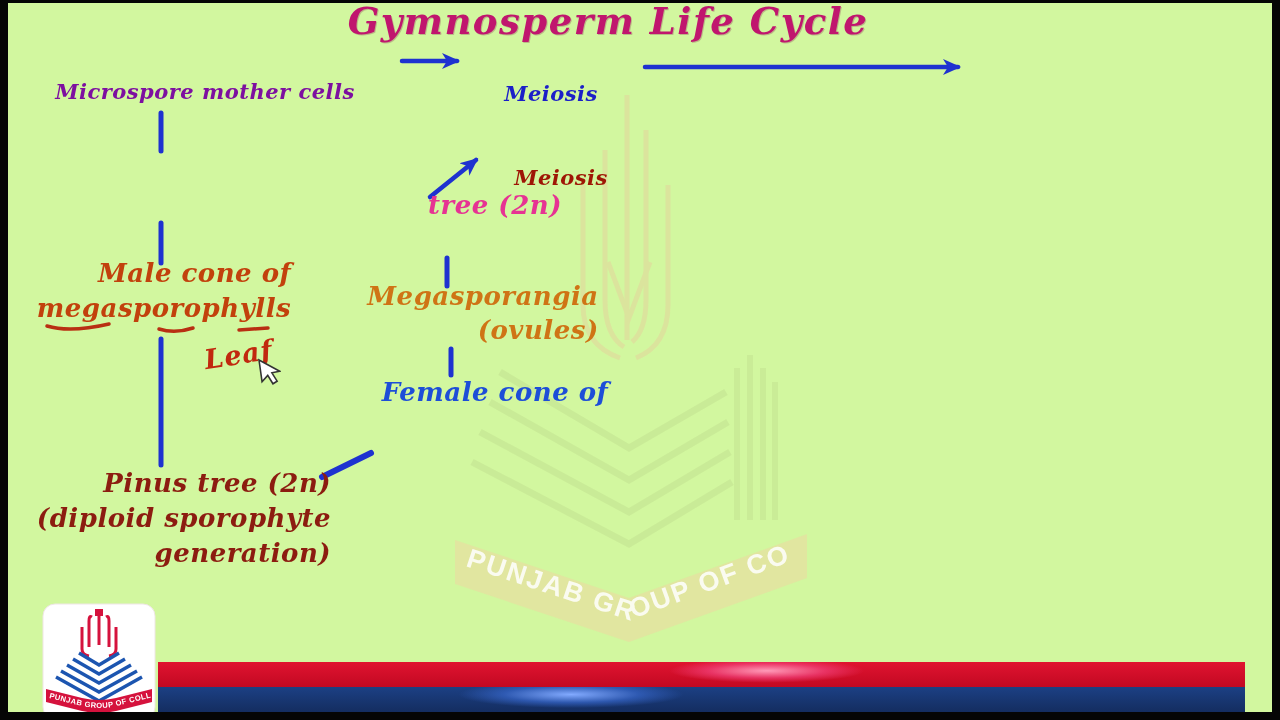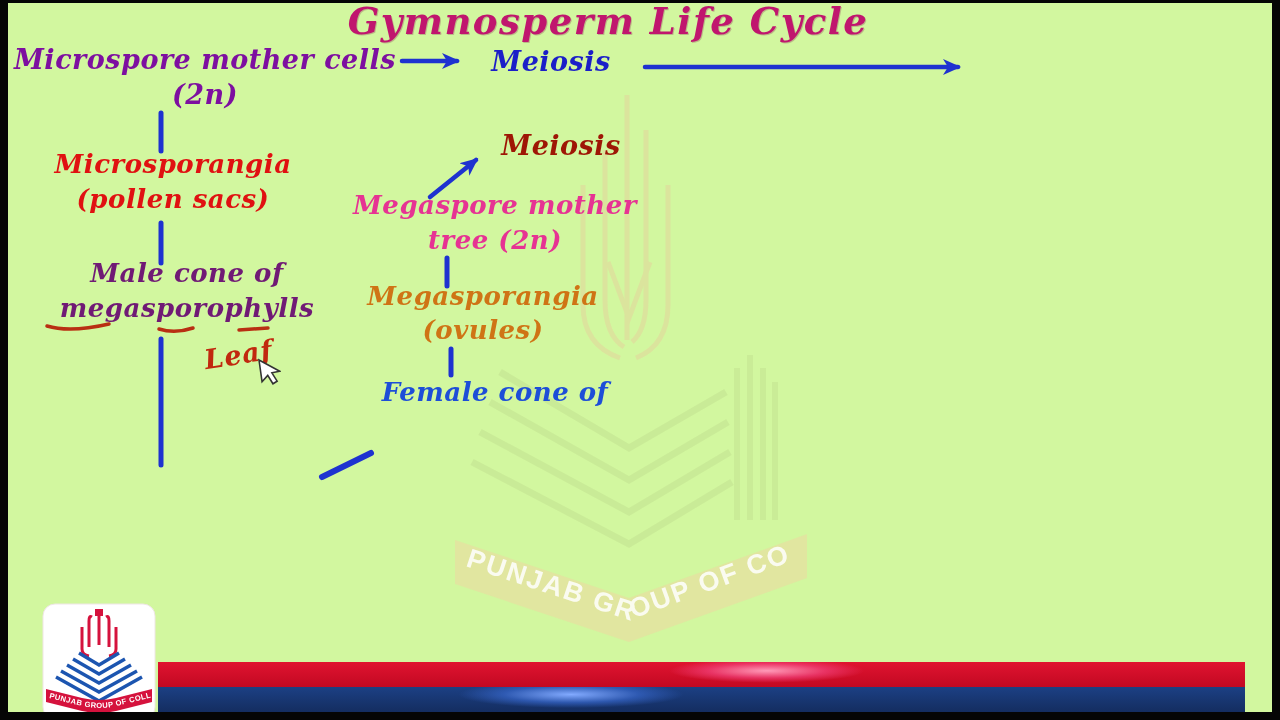--- a/index.html
+++ b/index.html
@@ -10,29 +10,29 @@
   }
   
   .frame{position:absolute;background:#050505;z-index:50;}
   .frame.top{left:0;top:0;width:1280px;height:3px;}
   .frame.left{left:0;top:0;width:8px;height:720px;}
   .frame.right{right:0;top:0;width:8px;height:720px;}
   .frame.bottom{left:0;bottom:0;width:1280px;height:8px;}
 
   .txt{
     position:absolute;transform:translateX(-50%);
-    font-weight:bold;font-style:italic;text-align:center;
+    font-weight:bold;font-style:italic;text-align:right;
     white-space:nowrap;line-height:35px;z-index:10;
     letter-spacing:.5px;
   }
   .title{
     font-size:37px;letter-spacing:1.5px;line-height:42px;
     text-shadow:1px 1px 0 rgba(120,0,60,.25);
   }
-  .fs27{font-size:27px;}
+  .fs27{font-size:21px;margin-top:32px;}
   .fs26{font-size:26px;}
 
   #connectors,#underlines,#watermark,#pgc-logo,#cursor{position:absolute;}
   #connectors{left:0;top:0;z-index:8;pointer-events:none;}
   #watermark{z-index:2;pointer-events:none;}
   #pgc-logo{left:42px;top:603px;z-index:20;}
   #cursor{left:253px;top:358px;z-index:60;}
 
   .bar{position:absolute;left:158px;width:1087px;height:25px;z-index:6;}
   .bar.red{
@@ -114,43 +114,42 @@
       <path d="M47,326 Q70,333 109,324"></path>
       <path d="M159,329 Q175,334 193,328"></path>
       <path d="M239,330 L268,328"></path>
     </g>
   </svg>
 
   <div class="txt title" style="left: 608px; top: 0px; color: rgb(192, 22, 110);">Gymnosperm Life Cycle</div>
 
   <div class="txt fs27" style="left: 205px; top: 42px; color: rgb(125, 15, 160);">
     <div>Microspore mother cells</div>
-    <div>(2n)</div>
   </div>
 
   <div class="txt fs27" style="left: 551px; top: 44px; color: rgb(27, 31, 200);">Meiosis</div>
 
 
-  <div class="txt fs26" style="left: 173px; top: 147px; color: rgb(224, 17, 17);">
-    <div>Microsporangia</div>
-    <div>(pollen sacs)</div>
-  </div>
-
-  <div class="txt fs26" style="left: 187px; top: 256px; color: #701a75;">
+
+  <div class="txt fs26" style="left: 164px; top: 256px; color: #c2410c;">
     <div>Male cone of</div>
     <div>megasporophylls</div>
   </div>
 
   <div class="leaf-note" style="color: rgb(193, 40, 14);">Leaf</div>
 
+  <div class="txt fs26" style="left: 184px; top: 466px; color: rgb(140, 28, 16);">
+    <div>Pinus tree (2n)</div>
+    <div>(diploid sporophyte</div>
+    <div>generation)</div>
+  </div>
 
   <div class="txt fs27" style="left: 561px; top: 128px; color: rgb(158, 22, 5);">Meiosis</div>
 
   <div class="txt fs26" style="left: 495px; top: 188px; color: rgb(230, 51, 147);">
-    <div>Megaspore mother</div>
     <div>tree (2n)</div>
   </div>
 
   <div class="txt fs26" style="left: 483px; top: 279px; line-height: 34px; color: rgb(207, 116, 21);">
     <div>Megasporangia</div>
     <div>(ovules)</div>
   </div>
 
   <div class="txt fs26" style="left: 495px; top: 375px; color: #1d4ed8;">
     <div>Female cone of</div>

